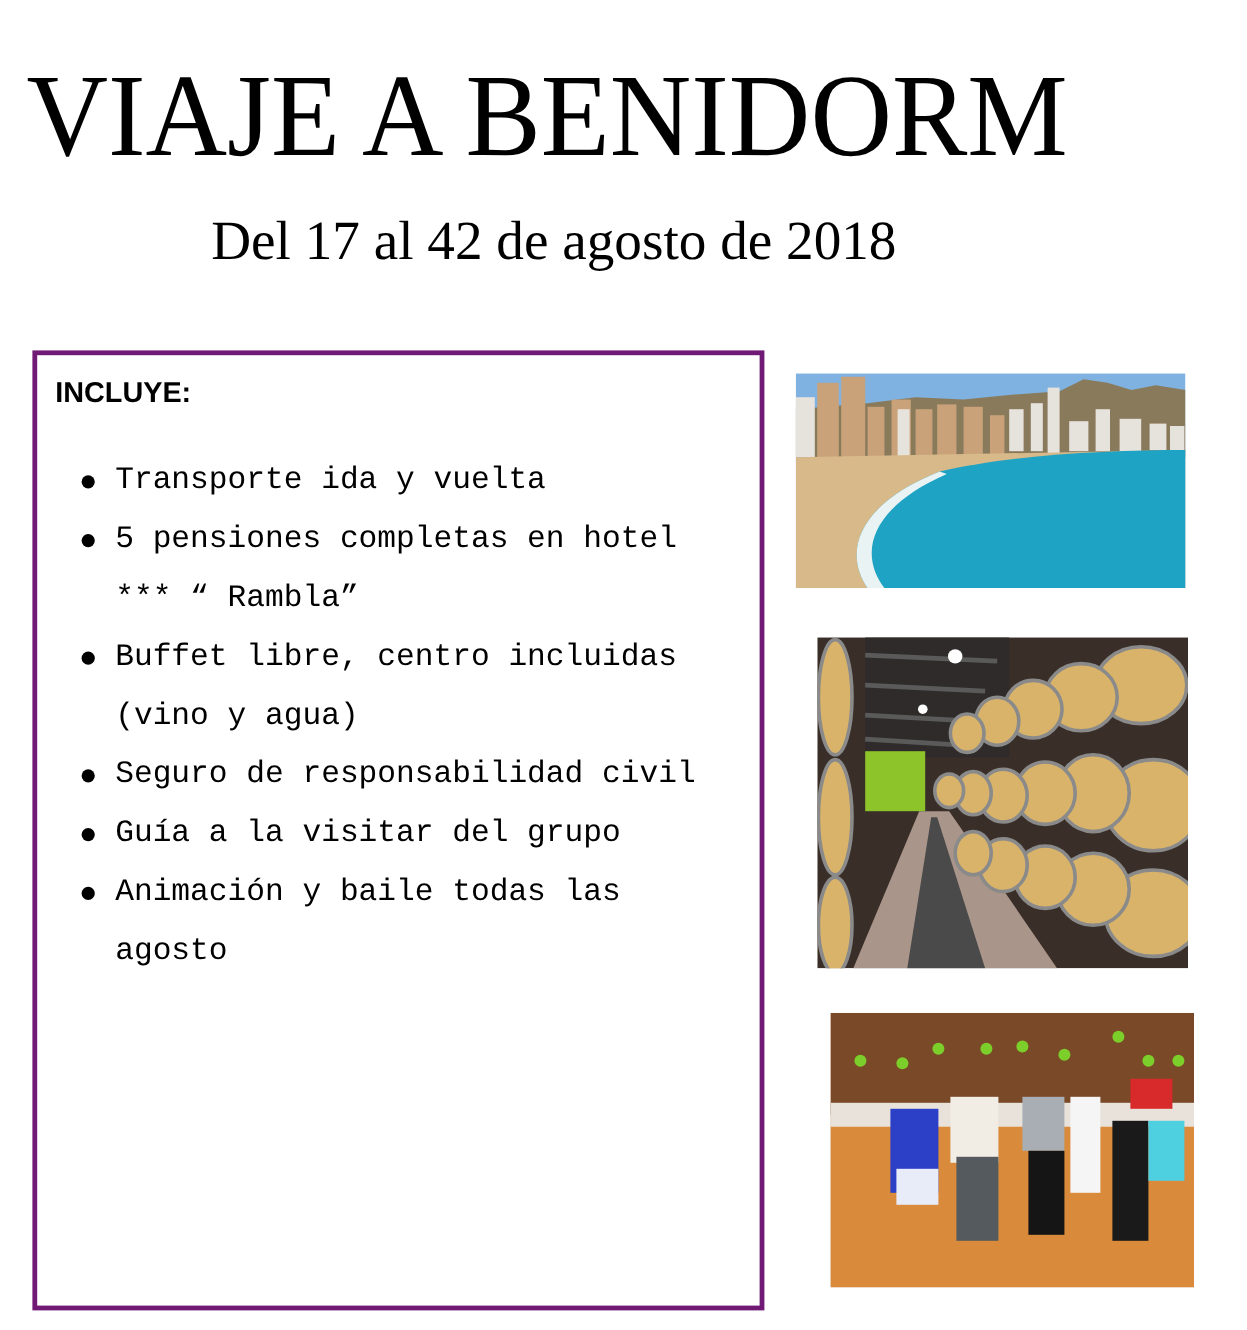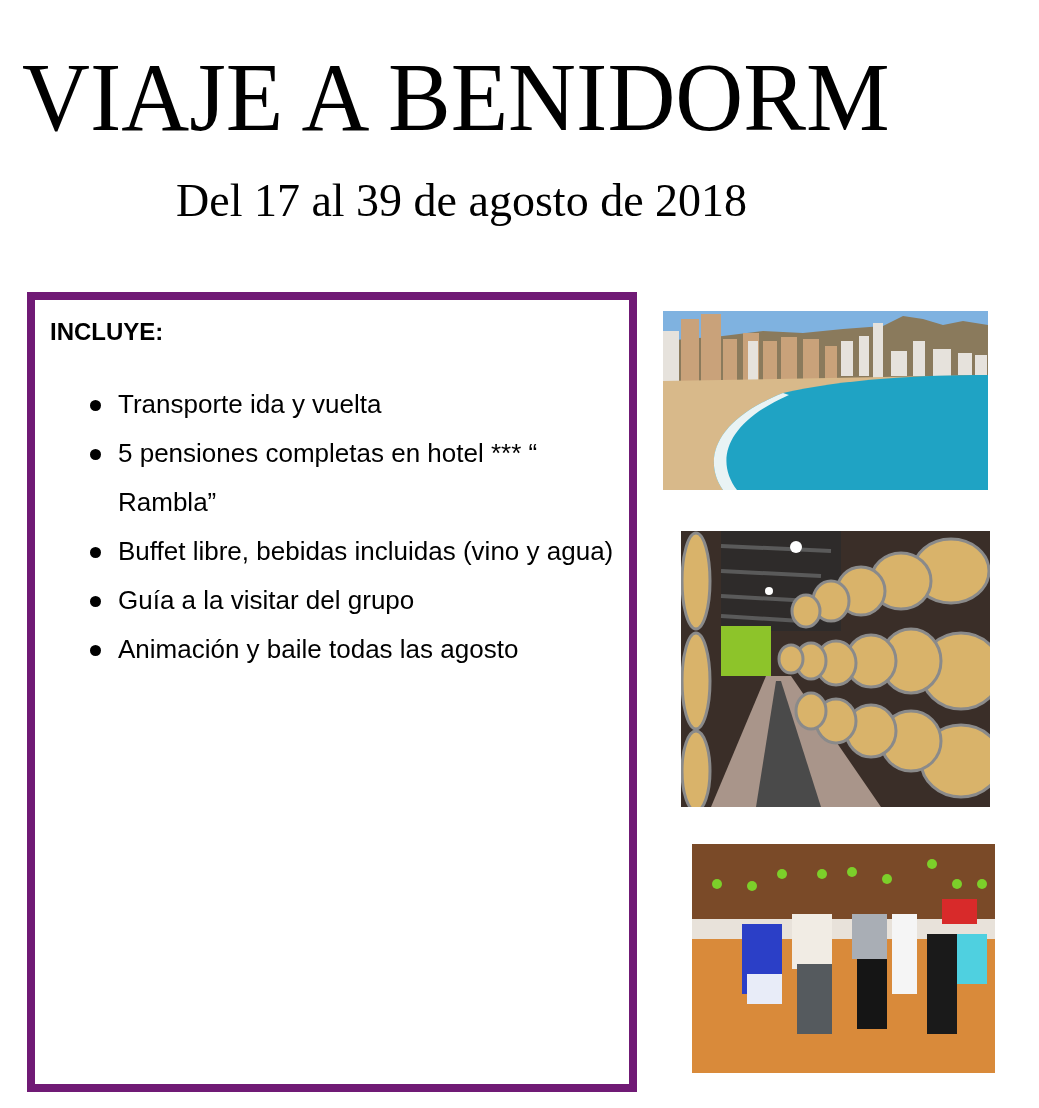--- a/index.html
+++ b/index.html
@@ -10,53 +10,54 @@
     font-size:98px; line-height:1; letter-spacing:0px; white-space:nowrap;
     transform:scaleX(0.96); transform-origin:left top;
   }
   .subtitle {
     position:absolute; left:176px; top:178px;
     font-family:"Liberation Serif", "DejaVu Serif", serif;
     font-size:46px; line-height:1; white-space:nowrap;
   }
   .box {
     position:absolute; left:27px; top:292px; width:610px; height:800px;
-    border:8px solid #701a75; box-sizing:border-box; background:#fff;
+    border:4px solid #701a75; box-sizing:border-box; background:#fff;
   }
   .box-heading {
     position:absolute; left:15px; top:20px;
     font-family:"Liberation Sans", "DejaVu Sans", sans-serif;
     font-weight:bold; font-size:24px; line-height:1;
   }
   .list {
-    position:absolute; left:50px; top:80px; width:550px; margin:0; padding:0; list-style:none;
-    font-family:Liberation Sans, sans-serif; font-size:26px; line-height:49px;
+    position:absolute; left:32px; top:80px; width:550px; margin:0; padding:0; list-style:none;
+    font-family:Liberation Mono, monospace; font-size:26px; line-height:49px;
   }
   .list li { position:relative; padding-left:33px; }
   .list li .bullet {
     position:absolute; left:5px; top:20px; width:11px; height:11px; border-radius:50%; background:#000;
   }
   .photo { position:absolute; overflow:hidden; }
   .beach { left:663px; top:311px; width:325px; height:179px; }
   .barrels { left:681px; top:531px; width:309px; height:276px; }
   .dance { left:692px; top:844px; width:303px; height:229px; }
   .photo svg { display:block; width:100%; height:100%; }
 </style>
 </head>
 <body>
 
 <div class="title">VIAJE A BENIDORM</div>
-<div class="subtitle">Del 17 al 39 de agosto de 2018</div>
+<div class="subtitle">Del 17 al 42 de agosto de 2018</div>
 
 <div class="box">
   <div class="box-heading">INCLUYE:</div>
   <ul class="list">
     <li><span class="bullet"></span><span>Transporte ida y vuelta</span></li>
     <li><span class="bullet"></span><span>5 pensiones completas en hotel  *** “ Rambla”</span></li>
-    <li><span class="bullet"></span><span>Buffet libre, bebidas incluidas (vino y agua)</span></li>
+    <li><span class="bullet"></span><span>Buffet libre, centro incluidas (vino y agua)</span></li>
+    <li><span class="bullet"></span><span>Seguro de responsabilidad civil</span></li>
     <li><span class="bullet"></span><span>Guía a la visitar del grupo</span></li>
     <li><span class="bullet"></span><span>Animación y baile todas las agosto</span></li>
   </ul>
 </div>
 
 <div class="photo beach">
   <svg viewBox="0 0 325 179" preserveAspectRatio="none">
     <rect width="325" height="179" fill="#7fb2e0"></rect>
     <path d="M0 30 L60 25 L100 20 L140 22 L180 18 L220 15 L240 5 L260 8 L280 14 L300 10 L325 14 L325 70 L0 70Z" fill="#8a7a5c"></path>
     <g fill="#c9a27a">

